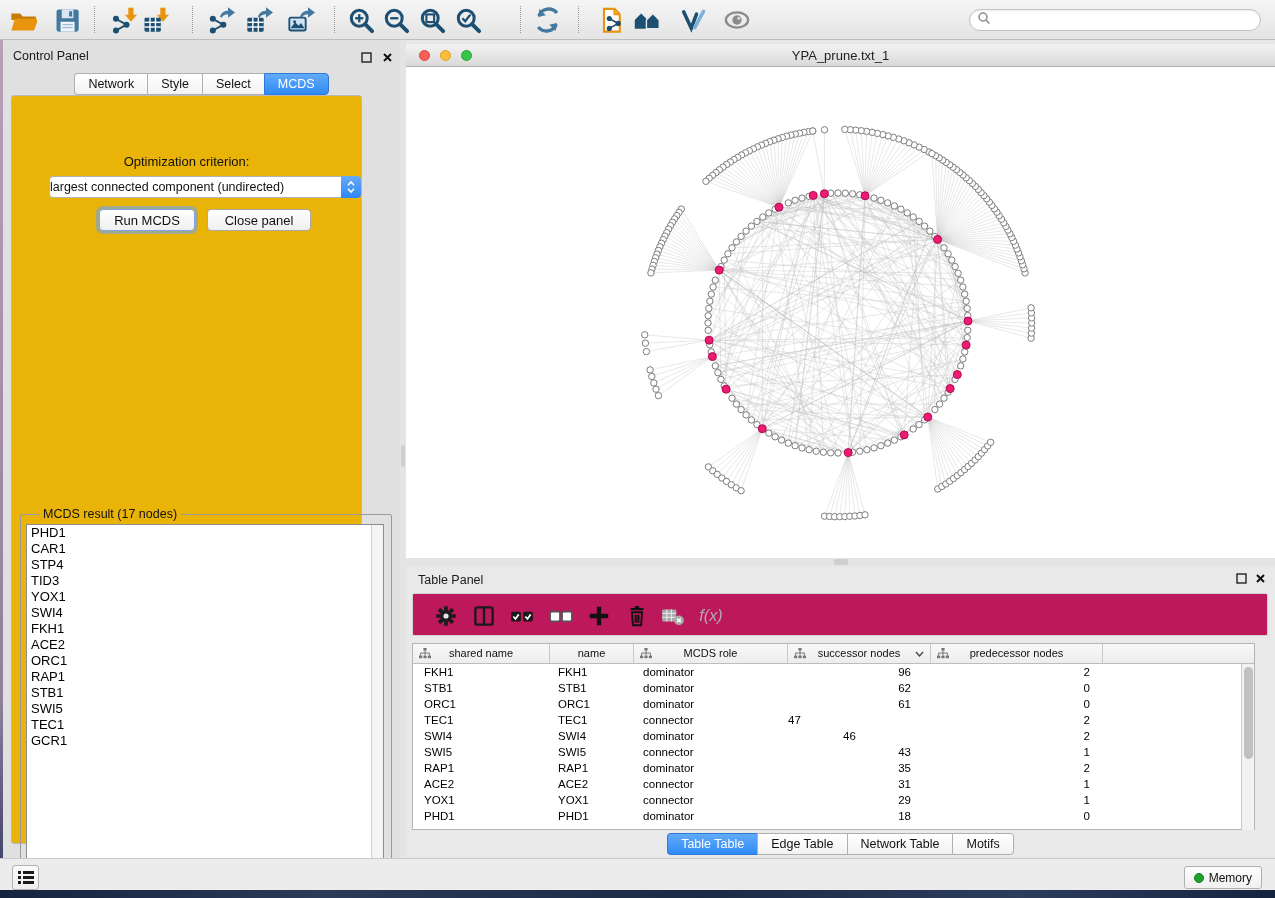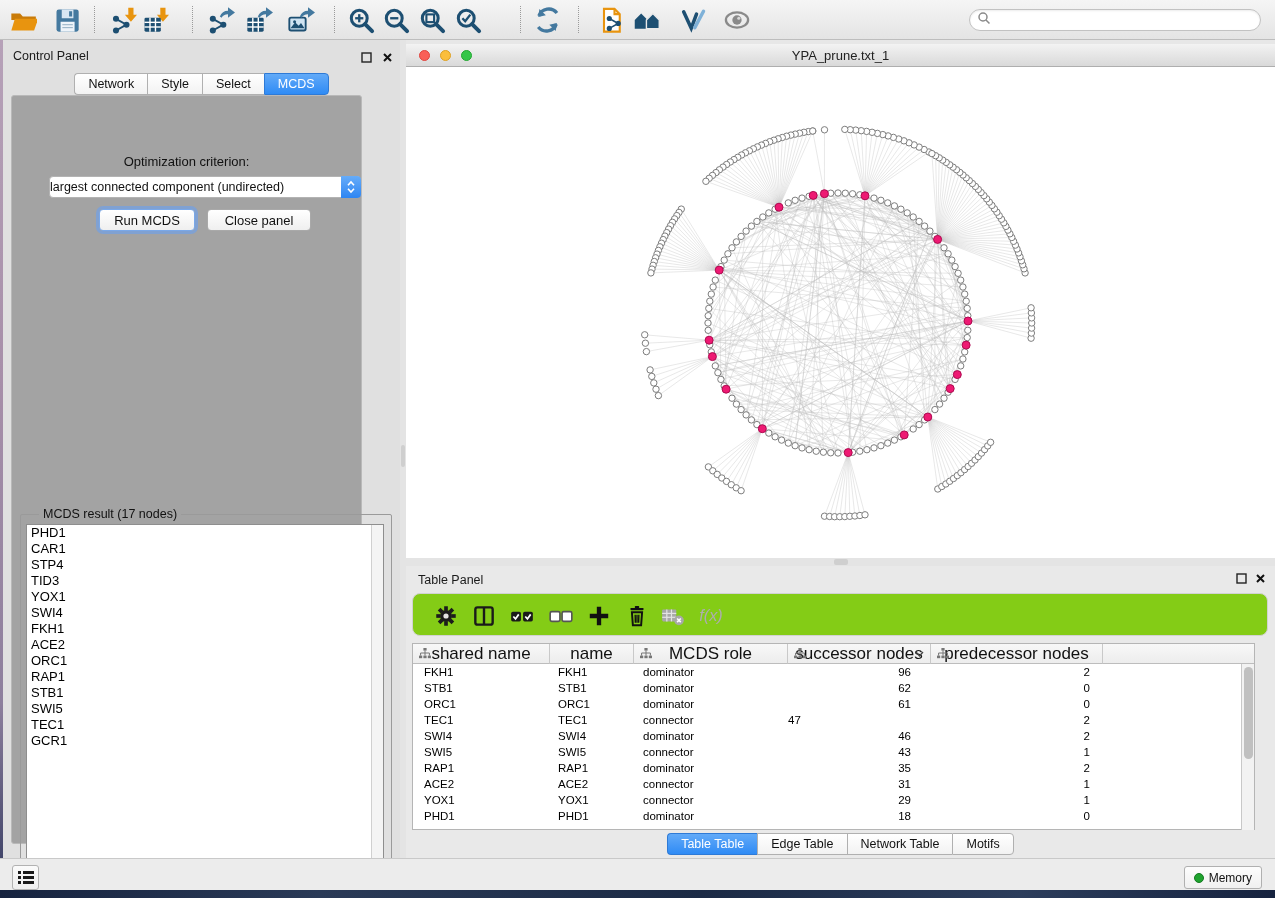--- a/index.html
+++ b/index.html
@@ -20,21 +20,21 @@
   
   #left-strip{position:absolute;left:0;top:40px;width:3px;height:850px;
     background:linear-gradient(180deg,#b6a1b8,#a78fa9 40%,#8d7f9d 78%,#44476b 96%,#1a2740);}
   #desktop-strip{position:absolute;left:0;top:890px;width:1275px;height:8px;
     background:linear-gradient(90deg,#16233f,#2a3a57 25%,#1b2a45 55%,#2c3d5c 80%,#16233f);}
 
   
   #control-panel{position:absolute;left:3px;top:40px;width:397px;height:818px;background:#e0e0e0;}
   #cp-title{position:absolute;left:10px;top:9px;font-size:12.5px;color:#1a1a1a;}
   .winbtn{position:absolute;top:10px;width:13px;height:13px;cursor:default;}
-  #cp-inner{position:absolute;left:8px;top:55px;width:351px;height:749px;background:#a3a3a3;
+  #cp-inner{position:absolute;left:8px;top:55px;width:351px;height:749px;background:#eab308;
     border:1px solid #b9b9b9;border-radius:3px;}
   #cp-tabs{position:absolute;left:0;top:33px;width:397px;display:flex;justify-content:center;z-index:2;}
   .tab{height:22px;padding:0 13px;font-size:12.5px;line-height:21px;background:linear-gradient(#ffffff,#f2f2f2);
     border:1px solid #b0b0b0;border-right:none;color:#111;cursor:default;}
   .tab:first-child{border-radius:4px 0 0 4px;}
   .tab:last-child{border-radius:0 4px 4px 0;border-right:1px solid #b0b0b0;}
   .tab.sel{background:linear-gradient(#62aaf8,#2f8bf5);color:#fff;border-color:#2e7ad6;}
   #opt-label{position:absolute;left:0;top:58px;width:100%;text-align:center;font-size:13px;color:#111;}
   #dropdown{position:absolute;left:37px;top:80px;width:312px;height:22px;background:#fff;border:1px solid #b3b3b3;
     border-radius:4px;display:flex;align-items:center;cursor:default;}
@@ -61,28 +61,28 @@
   #network-view{position:absolute;left:406px;top:44px;width:869px;height:514px;background:#fff;}
   #net-titlebar{position:absolute;left:0;top:0;width:869px;height:23px;
     background:linear-gradient(#f3f3f3,#d9d9d9);border-bottom:1px solid #aeaeae;}
   .light{position:absolute;top:6px;width:11px;height:11px;border-radius:50%;}
   #net-title{position:absolute;left:0;top:4px;width:100%;text-align:center;font-size:13px;color:#222;}
   #net-svg{position:absolute;left:0;top:23px;}
 
   
   #table-panel{position:absolute;left:406px;top:566px;width:869px;height:292px;background:#e9e9e9;}
   #tp-title{position:absolute;left:12px;top:7px;font-size:12.5px;color:#1a1a1a;}
-  #tp-toolbar{position:absolute;left:6px;top:27px;width:856px;height:43px;background:#84cc16;
-    border:1px solid #d2d2d2;border-radius:8px;}
+  #tp-toolbar{position:absolute;left:6px;top:27px;width:856px;height:43px;background:#be185d;
+    border:1px solid #d2d2d2;border-radius:2px;}
   .tpbtn{position:absolute;top:7px;width:30px;height:30px;border:none;background:transparent;padding:2px;}
   .tpbtn svg{width:26px;height:26px;display:block;}
   #tbl{position:absolute;left:6px;top:77px;width:843px;height:187px;background:#fff;border:1px solid #b5b5b5;}
   #thead{position:absolute;left:0;top:0;height:20px;display:flex;}
   .th{position:relative;height:20px;background:linear-gradient(#f8f8f8,#ededed);border-right:1px solid #c9c9c9;
-    border-bottom:1px solid #bdbdbd;font-size:17px;color:#111;text-align:center;line-height:19px;}
+    border-bottom:1px solid #bdbdbd;font-size:11px;color:#111;text-align:center;line-height:19px;}
   .th .hicon{position:absolute;left:6px;top:4px;}
   .th .chev{position:absolute;right:6px;top:7px;}
   .trow{position:absolute;left:0;height:16px;display:flex;font-size:11.5px;color:#000;}
   .td{height:16px;line-height:16px;white-space:nowrap;overflow:hidden;}
   #tbl-scroll{position:absolute;right:0;top:20px;width:13px;height:166px;background:#f2f2f2;border-left:1px solid #c8c8c8;}
   #tbl-thumb{position:absolute;left:2px;top:3px;width:9px;height:92px;background:#c0c0c0;border-radius:5px;}
   #tp-tabs{position:absolute;left:0;top:267px;width:869px;display:flex;justify-content:center;}
 
   
   #status-bar{position:absolute;left:0;top:858px;width:1275px;height:32px;background:#ececec;border-top:1px solid #c9c9c9;}
@@ -1165,21 +1165,21 @@
             <div class="td" style="width: 137px; padding-left: 11px;">TEC1</div>
             <div class="td" style="width: 84px; padding-left: 8px;">TEC1</div>
             <div class="td" style="width: 154px; padding-left: 9px;">connector</div>
             <div class="td" style="width: 143px; padding-right: 20px; text-align: left;">47</div>
             <div class="td" style="width: 172px; padding-right: 13px; text-align: right;">2</div>
           </div>
           <div class="trow" style="top: 84px;">
             <div class="td" style="width: 137px; padding-left: 11px;">SWI4</div>
             <div class="td" style="width: 84px; padding-left: 8px;">SWI4</div>
             <div class="td" style="width: 154px; padding-left: 9px;">dominator</div>
-            <div class="td" style="width: 143px; padding-right: 20px; text-align: right;">46</div>
+            <div class="td" style="width: 143px; padding-right: 20px; text-align: center;">46</div>
             <div class="td" style="width: 172px; padding-right: 13px; text-align: right;">2</div>
           </div>
           <div class="trow" style="top: 100px;">
             <div class="td" style="width: 137px; padding-left: 11px;">SWI5</div>
             <div class="td" style="width: 84px; padding-left: 8px;">SWI5</div>
             <div class="td" style="width: 154px; padding-left: 9px;">connector</div>
             <div class="td" style="width: 143px; padding-right: 20px; text-align: right;">43</div>
             <div class="td" style="width: 172px; padding-right: 13px; text-align: right;">1</div>
           </div>
           <div class="trow" style="top: 116px;">

